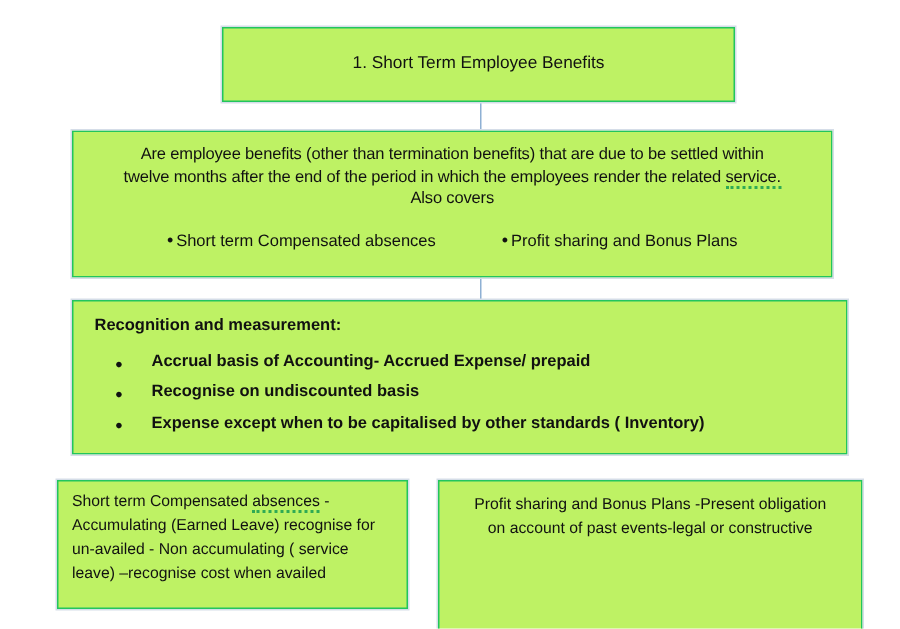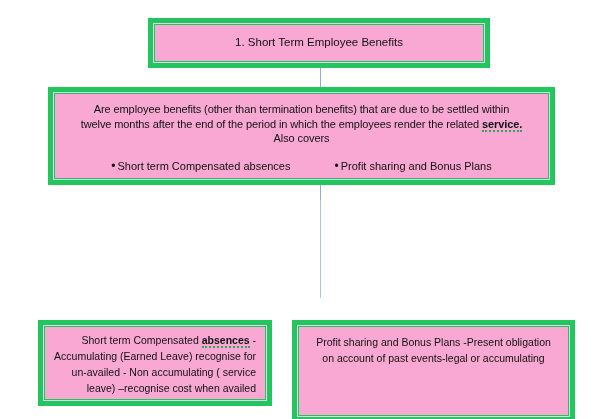--- a/index.html
+++ b/index.html
@@ -15,22 +15,22 @@
     font-family: "Liberation Sans", sans-serif;
     color: #1a1a1a;
   }
   .canvas {
     position: absolute;
     left: 0; top: 0;
     width: 600px; height: 419px;
   }
   .box {
     position: absolute;
-    background: #f9a8d4;
-    border: 7px solid #22c55e;
+    background: #bef264;
+    border: 1px solid #22c55e;
     box-sizing: border-box;
     color: #111111;
     line-height: 1.32;
   }
   
   .box::after {
     content: "";
     position: absolute;
     left: -2px; top: -2px; right: -2px; bottom: -2px;
     border: 1px solid #d5dde8;
@@ -57,21 +57,20 @@
     padding: 8px 10px 0 10px;
     text-align: center;
   }
   #box-definition .para {
     font-size: 11px;
     letter-spacing: -0.1px;
   }
   .squiggle {
     border-bottom: 2px dotted #2faa54;
     padding-bottom: 0px;
-    font-weight: bold;
   }
   #box-definition .bullet-row {
     margin-top: 13px;
     display: flex;
     justify-content: center;
     gap: 44px;
     font-size: 11px;
   }
   .inline-bullet::before {
     content: "\2022";
@@ -106,21 +105,21 @@
     left: -24px;
     font-size: 13px;
   }
 
   
   #box-compensated {
     left: 38px; top: 320px;
     width: 234px; height: 86px;
     padding: 7px 9px 0 9px;
     font-size: 10.5px;
-    text-align: right;
+    text-align: left;
   }
   #box-profit {
     left: 292px; top: 320px;
     width: 283px; height: 102px;
     padding: 9px 10px 0 10px;
     font-size: 10.5px;
     text-align: center;
   }
   .lline { margin-bottom: 2px; }
 
@@ -154,26 +153,34 @@
   <div class="box" id="box-definition">
     <div class="para">Are employee benefits (other than termination benefits) that are due to be settled within</div>
     <div class="para"><span>twelve months after the end of the period in which the employees render the related </span><span class="squiggle">service.</span></div>
     <div class="para">Also covers</div>
     <div class="bullet-row">
       <span class="inline-bullet">Short term Compensated absences</span>
       <span class="inline-bullet">Profit sharing and Bonus Plans</span>
     </div>
   </div>
 
+  <div class="box" id="box-recognition">
+    <div class="head">Recognition and measurement:</div>
+    <ul>
+      <li>Accrual basis of Accounting- Accrued Expense/ prepaid</li>
+      <li>Recognise on undiscounted basis</li>
+      <li>Expense except when to be capitalised by other standards ( Inventory)</li>
+    </ul>
+  </div>
 
   <div class="box" id="box-compensated">
     <div class="lline"><span>Short term Compensated </span><span class="squiggle">absences</span><span> -</span></div>
     <div class="lline">Accumulating  (Earned Leave) recognise for</div>
     <div class="lline">un-availed  - Non accumulating ( service</div>
     <div class="lline">leave) –recognise cost when availed</div>
   </div>
 
   <div class="box" id="box-profit">
     <div class="lline">Profit sharing and Bonus Plans -Present obligation</div>
-    <div class="lline">on account of past events-legal or accumulating</div>
+    <div class="lline">on account of past events-legal or constructive</div>
   </div>
 
 </div>
 
 </body></html>

